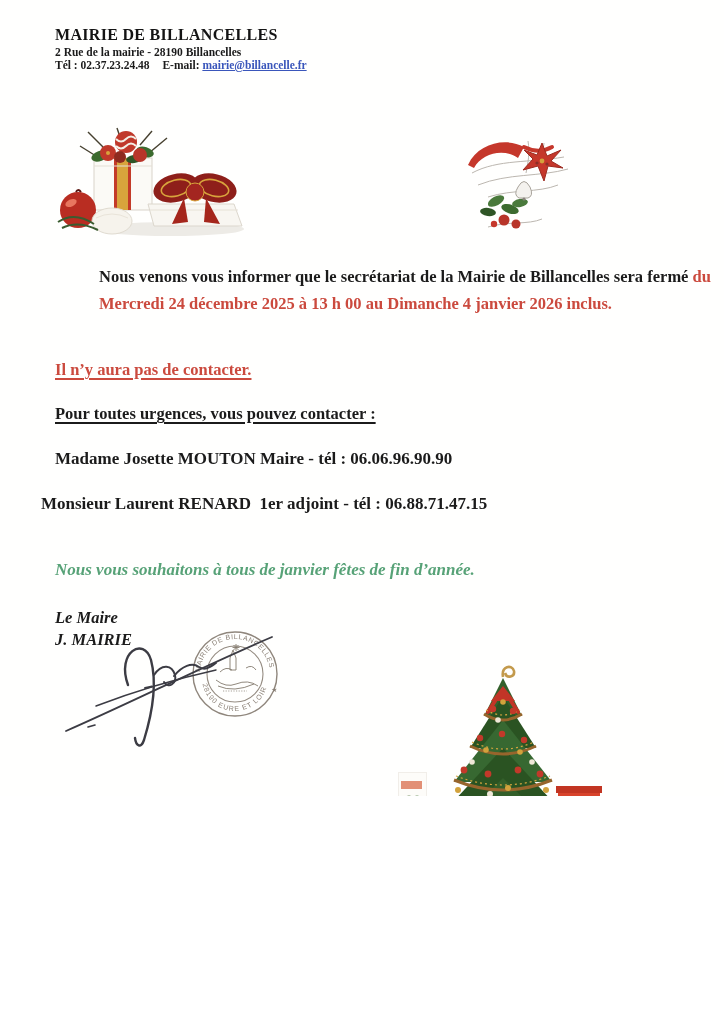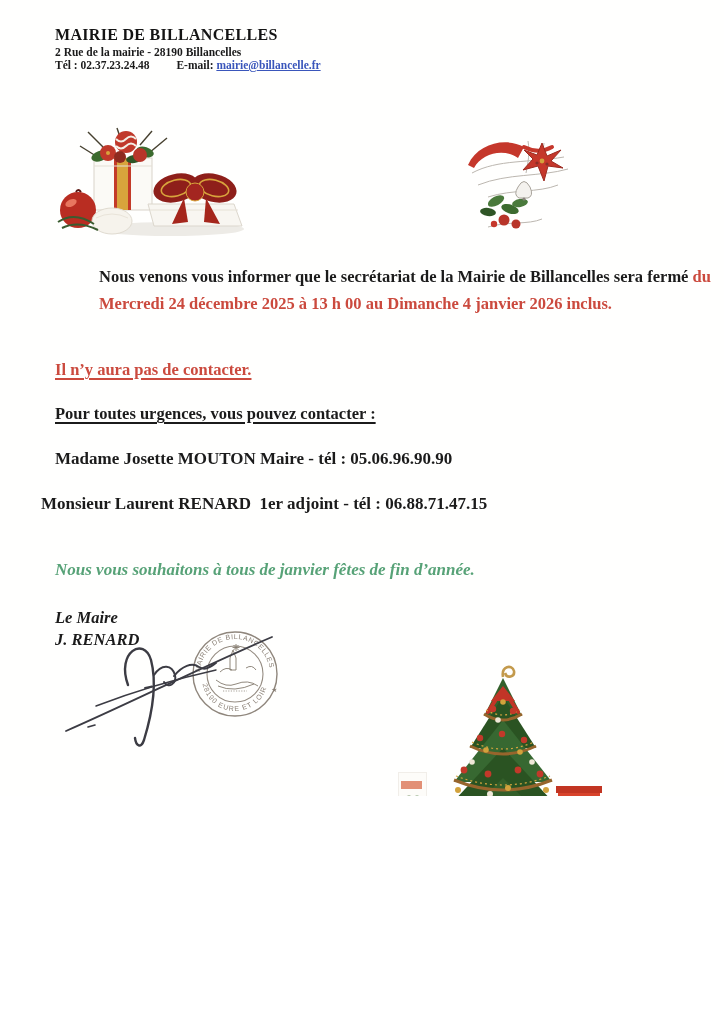--- a/index.html
+++ b/index.html
@@ -7,21 +7,21 @@
     position:relative; width:724px; height:796px; background:#fffffe;
     font-family:"Liberation Serif", serif; color:var(--c-ink, #1b1b1b); overflow:hidden;
   }
   .abs { position:absolute; margin:0; }
 
   
   .header { left:55px; top:26px; }
   .org  { font-size:16px; font-weight:bold; letter-spacing:.3px; color:#141414; }
   .addr { font-size:11.5px; font-weight:bold; margin-top:2px; }
   .contactline { font-size:11.5px; font-weight:bold; margin-top:1px; }
-  .email-label { margin-left:24px; }
+  .email-label { margin-left:10px; }
   .email { color:var(--c-link, #3a56bb); text-decoration:underline; cursor:pointer; }
 
   
   .para { left:55px; top:263px; width:636px; font-size:16.5px; font-weight:bold; line-height:27px;margin-left:44px; }
   .red  { color:var(--c-red, #cb4a3e); }
   .no-perm {
     left:55px; top:360px; font-size:16.5px; font-weight:bold; color:var(--c-red, #cb4a3e);
     text-decoration:underline; text-underline-offset:3px; text-decoration-thickness:1.5px;
   }
   .urgences {
@@ -141,28 +141,28 @@
         <circle cx="36" cy="93" r="3.2" fill="#c5372b"></circle>
     </svg>
   </div>
 
   <p class="abs para"><span>Nous venons vous informer que le secrétariat de la Mairie de Billancelles sera fermé </span><span class="red">du Mercredi 24 décembre 2025 à 13 h 00 au Dimanche 4 janvier 2026 inclus.</span></p>
 
   <p class="abs no-perm">Il n’y aura pas de contacter.</p>
 
   <p class="abs urgences">Pour toutes urgences, vous pouvez contacter :</p>
 
-  <p class="abs contact c1">Madame Josette MOUTON Maire - tél : 05.06.96.90.90</p>
+  <p class="abs contact c1">Madame Josette MOUTON Maire - tél : 06.06.96.90.90</p>
   <p class="abs contact c2">Monsieur Laurent RENARD&nbsp; 1er adjoint - tél : 06.88.71.47.15</p>
 
   <p class="abs wishes">Nous vous souhaitons à tous de janvier fêtes de fin d’année.</p>
 
   <div class="abs signoff">
     <div>Le Maire</div>
-    <div>J. RENARD</div>
+    <div>J. MAIRIE</div>
   </div>
 
   <div class="abs sigstamp">
     <svg width="226" height="128" viewBox="0 0 226 128">
       <defs>
         <path id="arcT" d="M142,46 A35,35 0 1 1 212,46"></path>
         <path id="arcB" d="M144,50 A33,33 0 0 0 210,50"></path>
       </defs>
       <g>
         <circle cx="177" cy="46" r="42" fill="none" stroke="#8f867c" stroke-width="1.4"></circle>

